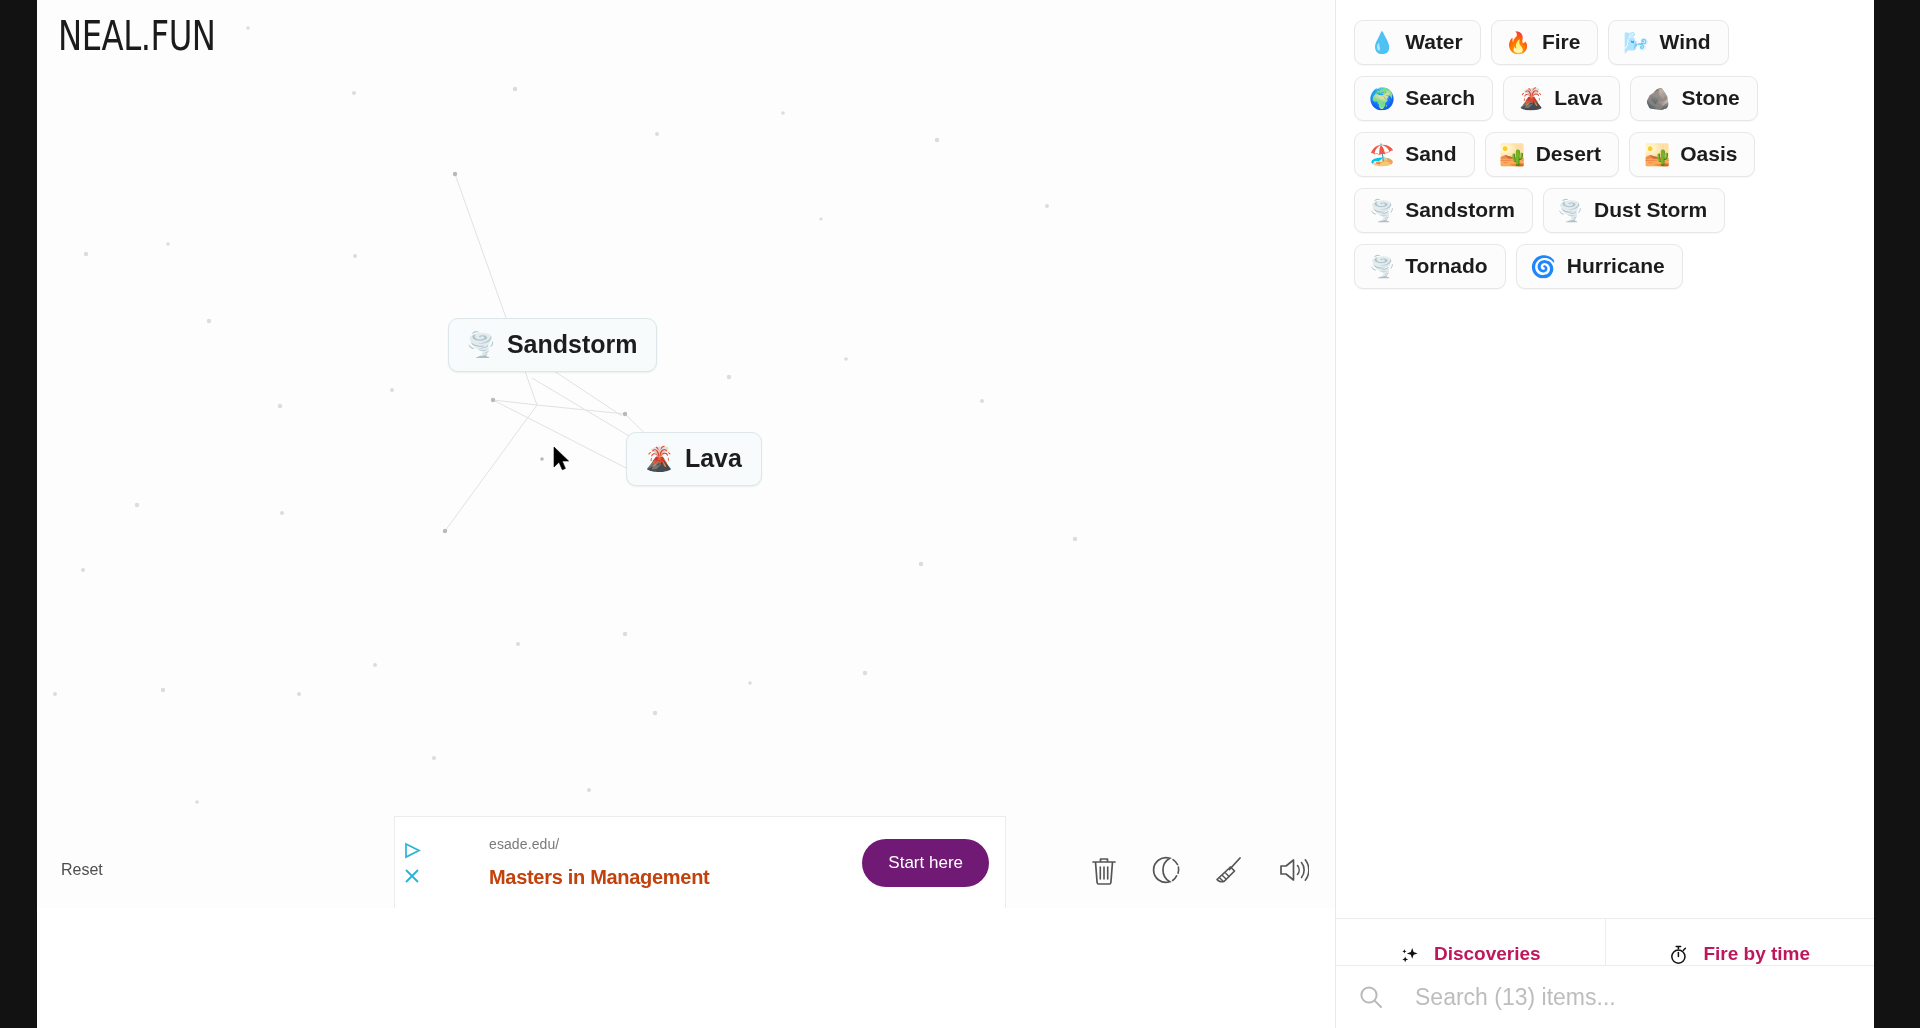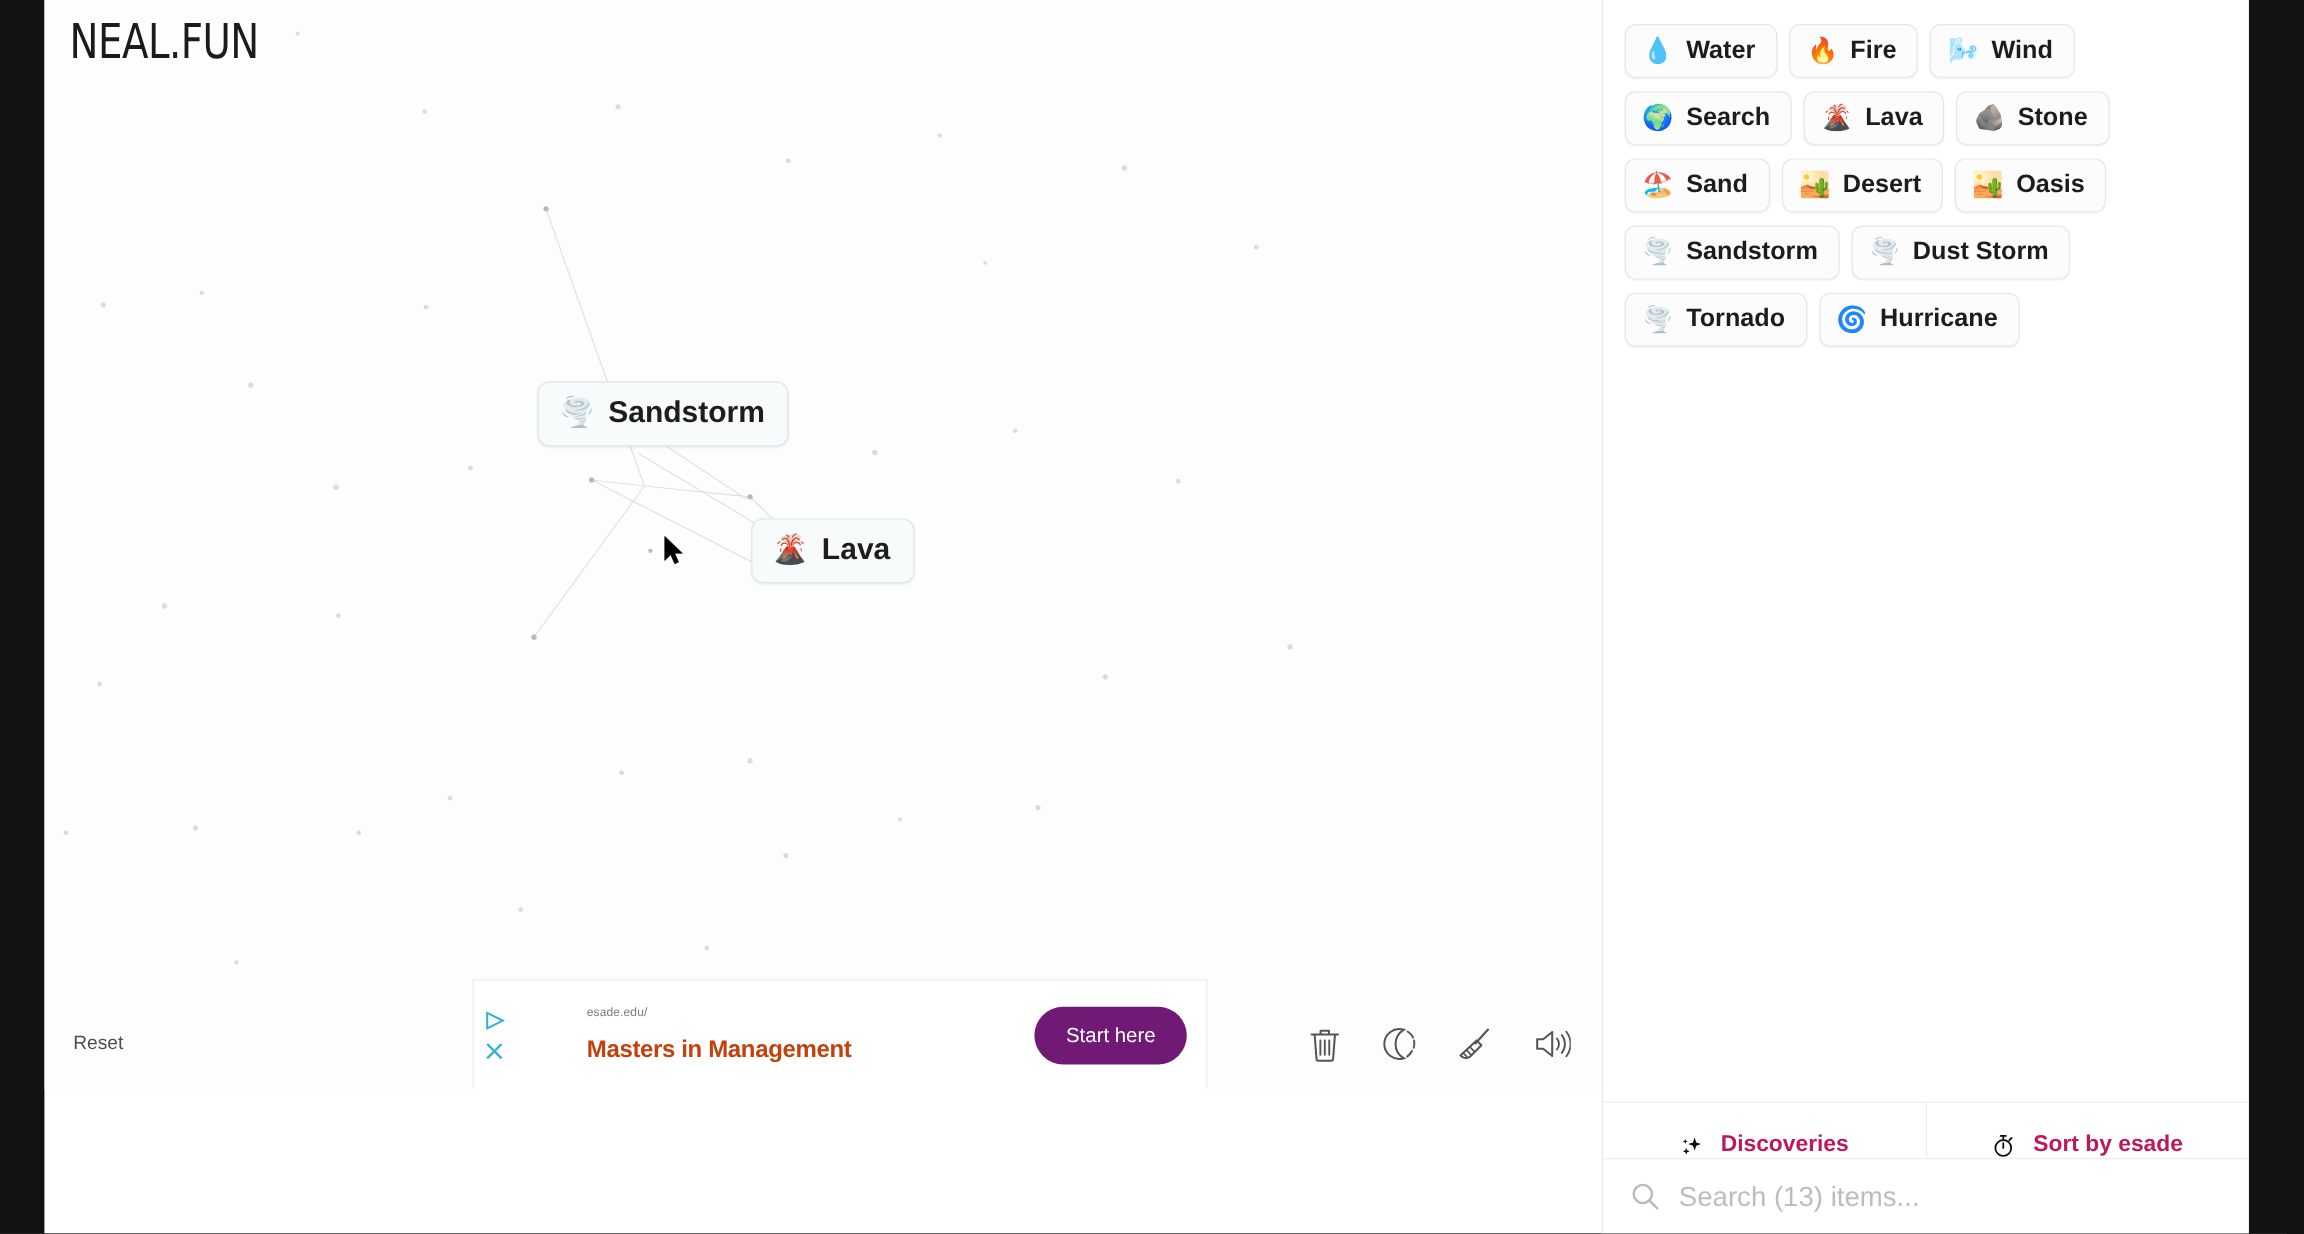--- a/index.html
+++ b/index.html
@@ -106,21 +106,21 @@
   }
   .ad-side {
     width: 34px; height: 100%;
     display: flex; flex-direction: column;
     align-items: center; justify-content: center;
     gap: 9px;
     color: #2bb3d4;
   }
   .ad-body { flex: 1; display:flex; align-items:center; padding-left: 60px; }
   .ad-text { flex: 1; }
-  .ad-url { font-size: 10px; color: #7a7a7a; margin-bottom: 14px; letter-spacing: .1px; }
+  .ad-url { font-size: 14px; color: #7a7a7a; margin-bottom: 14px; letter-spacing: .1px; }
   .ad-head { font-size: 20px; font-weight: 700; color: #c2410c; letter-spacing: -0.3px; }
   .ad-cta {
     margin-right: 16px;
     background: #701a75;
     color: #fff;
     font-size: 17px;
     padding: 14px 26px;
     border-radius: 28px;
     white-space: nowrap;
   }
@@ -206,20 +206,21 @@
     padding: 0 22px 0 22px;
   }
   .search-input {
     flex: 1;
     border: none;
     outline: none;
     background: transparent;
     font-family: "Liberation Sans", sans-serif;
     font-size: 23px;
     color: #333;
+    margin-left: 16px;
   }
   .search-input::placeholder { color: #bdbdbd; }
 </style>
 </head>
 <body>
 
 <div id="root">
 
   <div class="bar-left"></div>
   <div class="bar-right"></div>
@@ -421,21 +422,21 @@
           <span>Discoveries</span>
         </div>
         <div class="tab">
           <svg width="19" height="20" viewBox="0 0 19 20">
             <circle cx="9.4" cy="11.6" r="6.6" fill="none" stroke="#111" stroke-width="1.5"></circle>
             <path d="M9.4 11.6 V7.6" stroke="#111" stroke-width="1.5" stroke-linecap="round"></path>
             <path d="M7.2 1.6 h4.4" stroke="#111" stroke-width="1.5" stroke-linecap="round"></path>
             <path d="M9.4 1.6 v2.6" stroke="#111" stroke-width="1.5"></path>
             <path d="M14.4 5.2 l2 -2" stroke="#111" stroke-width="1.5" stroke-linecap="round"></path>
           </svg>
-          <span>Sort by esade</span>
+          <span>Fire by time</span>
         </div>
       </div>
 
       <div class="searchbar">
         <svg width="26" height="26" viewBox="0 0 26 26">
           <circle cx="11" cy="11" r="7.6" fill="none" stroke="#b9b9b9" stroke-width="2"></circle>
           <path d="M16.6 16.6 L23 23" stroke="#b9b9b9" stroke-width="2" stroke-linecap="round"></path>
         </svg>
         <input class="search-input" type="text" placeholder="Search (13) items..." style="">
       </div>

